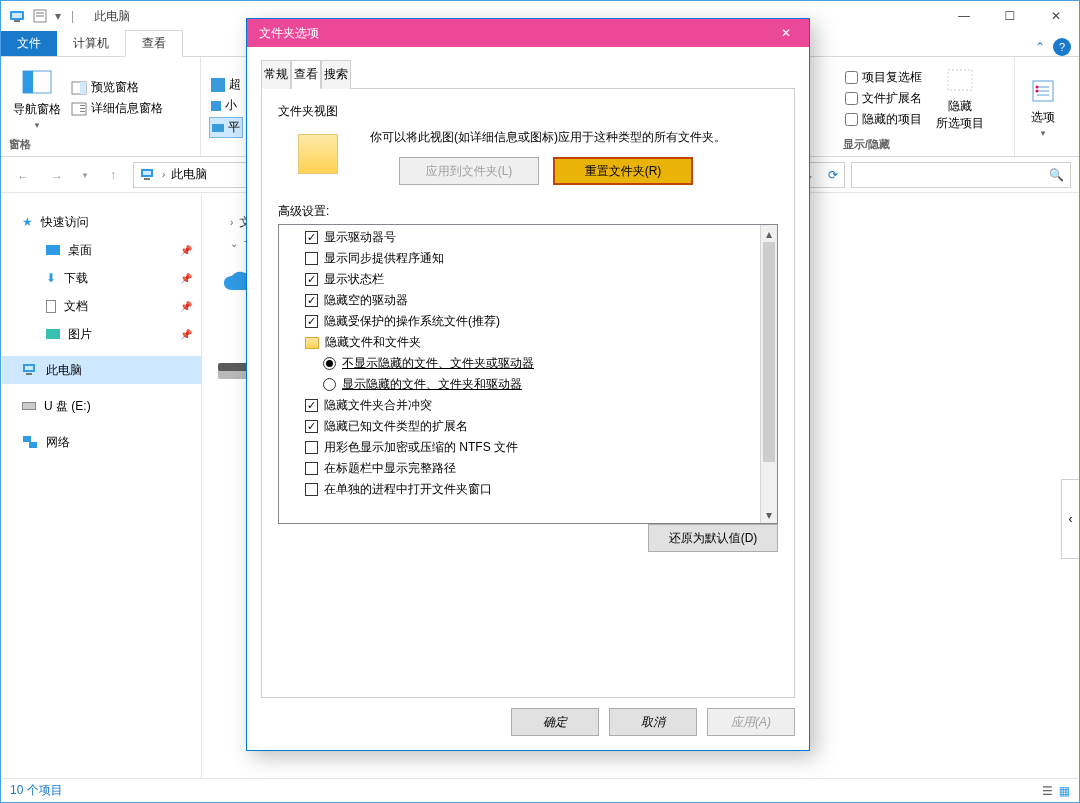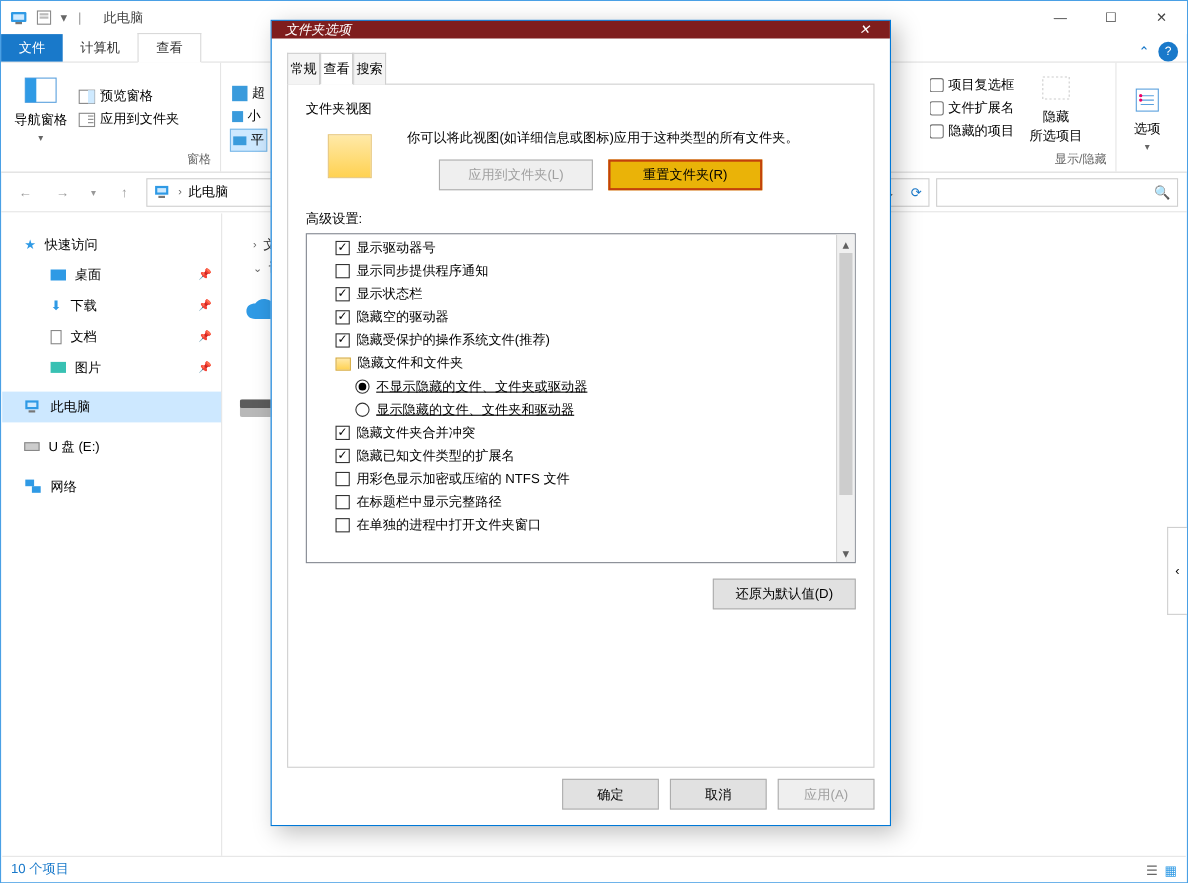--- a/index.html
+++ b/index.html
@@ -21,21 +21,21 @@
 .ribbon-tab { padding: 4px 16px; color: #333; position: relative; }
 .ribbon-tab.file { background: #1979ca; color: #fff; }
 .ribbon-tab.active { border: 1px solid #d9d9d9; border-bottom: 1px solid #fff; background: #fff; margin-bottom: -1px; }
 .ribbon-right { margin-left: auto; display: flex; align-items: center; gap: 8px; padding-right: 8px; }
 .help-circle { width: 18px; height: 18px; border-radius: 50%; background: #1979ca; color: #fff; display: flex; align-items: center; justify-content: center; font-size: 11px; }
 
 
 .ribbon { height: 100px; background: #fff; border-bottom: 1px solid #d9d9d9; display: flex; }
 .ribbon-group { border-right: 1px solid #e5e5e5; padding: 4px 8px; display: flex; flex-direction: column; }
 .ribbon-group-body { flex: 1; display: flex; align-items: center; gap: 4px; }
-.ribbon-group-label { text-align: right; color: #666; font-size: 11px; padding-top: 2px; }
+.ribbon-group-label { text-align: left; color: #666; font-size: 11px; padding-top: 2px; font-weight: bold; }
 .ribbon-btn-large { display: flex; flex-direction: column; align-items: center; gap: 2px; padding: 2px 4px; }
 .ribbon-btn-large .ico { width: 32px; height: 32px; }
 .ribbon-check { display: flex; align-items: center; gap: 4px; padding: 1px 2px; }
 .ribbon-vstack { display: flex; flex-direction: column; gap: 2px; }
 
 
 .navbar { height: 36px; display: flex; align-items: center; gap: 6px; padding: 0 8px; border-bottom: 1px solid #e5e5e5; }
 .nav-arrow { width: 28px; height: 28px; display: flex; align-items: center; justify-content: center; color: #999; }
 .addr { flex: 1; height: 26px; border: 1px solid #cfcfcf; display: flex; align-items: center; padding: 0 6px; gap: 6px; }
 .searchbox { width: 220px; height: 26px; border: 1px solid #cfcfcf; display: flex; align-items: center; padding: 0 6px; color: #999; }
@@ -54,21 +54,21 @@
 .listarea { flex: 1; padding: 16px; }
 .group-row { display: flex; align-items: center; gap: 6px; color: #333; margin: 4px 0 4px 12px; }
 .chev { color: #666; font-size: 10px; }
 
 
 .statusbar { position: absolute; bottom: 0; left: 1px; right: 1px; height: 24px; border-top: 1px solid #e5e5e5; display: flex; align-items: center; padding: 0 8px; color: #1979ca; }
 .statusbar .view-icons { margin-left: auto; display: flex; gap: 6px; color: #666; }
 
 
 .dialog { position: absolute; left: 246px; top: 18px; width: 564px; height: 733px; background: #fff; border: 1px solid #0078d7; box-shadow: 6px 6px 20px rgba(0,0,0,.25); display: flex; flex-direction: column; }
-.dialog-titlebar { height: 16px; background: #7f1d1d; color: #fff; display: flex; align-items: center; padding-left: 12px; font-style: italic; }
+.dialog-titlebar { height: 28px; background: #ec4899; color: #fff; display: flex; align-items: center; padding-left: 12px; }
 .dialog-titlebar .close { margin-left: auto; width: 46px; height: 34px; display: flex; align-items: center; justify-content: center; }
 .dialog-tabs { display: flex; padding: 12px 12px 0 14px; gap: 0; }
 .dlg-tab { padding: 5px 2px; border: 1px solid #cfcfcf; border-bottom: none; background: #f4f4f4; position: relative; top: 1px; }
 .dlg-tab.active { background: #fff; border-bottom: 1px solid #fff; z-index: 2; }
 .dialog-body { margin: 0 14px 0 14px; border: 1px solid #cfcfcf; flex: 1; padding: 14px 16px; background: #fff; }
 .groupbox-title { margin-bottom: 8px; }
 .folder-view-row { display: flex; gap: 20px; }
 .folder-ico { width: 40px; height: 40px; border: 1px solid #e7c67a; background: linear-gradient(#ffe9a8,#ffd252); margin: 6px 12px 6px 20px; }
 .folder-desc { flex:1; line-height: 1.6; }
 .btn { height: 28px; padding: 0 18px; border: 1px solid #adadad; background: #e1e1e1; display: inline-flex; align-items: center; justify-content: center; min-width: 140px; }
@@ -83,23 +83,23 @@
 .tv-item .box { width: 13px; height: 13px; border: 1px solid #333; display: inline-flex; align-items: center; justify-content: center; font-size: 10px; line-height: 1; flex-shrink: 0; }
 .tv-item .box.checked::after { content: "✓"; color: #000; font-size: 11px; }
 .tv-item .radio { width: 13px; height: 13px; border: 1px solid #333; border-radius: 50%; display: inline-flex; align-items: center; justify-content: center; flex-shrink: 0; }
 .tv-item .radio.checked::after { content: ""; width: 7px; height: 7px; background: #000; border-radius: 50%; }
 .tv-item .folder-mini { width: 14px; height: 12px; background: linear-gradient(#ffe9a8,#ffd252); border: 1px solid #d6a939; flex-shrink: 0; }
 .tv-scroll { position: absolute; right: 0; top: 0; bottom: 0; width: 17px; background: #f0f0f0; border-left: 1px solid #d4d4d4; display: flex; flex-direction: column; }
 .tv-scroll .arr { height: 17px; display:flex;align-items:center;justify-content:center;color:#606060; }
 .tv-scroll .thumb { margin: 0 2px; background: #cdcdcd; flex: 0 0 220px; }
 .tv-scroll .track { flex: 1; }
 
-.restore-row { display:flex; justify-content:flex-end; margin-top: 14px; }
+.restore-row { display:flex; justify-content:flex-end; margin-top: 0; }
 .dialog-footer { padding: 10px 14px 14px; display:flex; justify-content:flex-end; gap: 10px; }
-.dialog-footer .btn { min-width: 88px; }
+.dialog-footer .btn { min-width: 88px; font-style: italic; }
 
 
 .edge-tab { position:absolute; right:0; top:478px; width:18px; height:80px; border:1px solid #cfcfcf; border-right:none; background:#fff; display:flex; align-items:center; justify-content:center; }
 </style>
 </head>
 <body>
 
 <div class="main-window">
 
   <div class="titlebar">
@@ -164,21 +164,21 @@
               </svg>
             <span>预览窗格</span>
           </div>
           <div class="ribbon-check">
             <svg width="16" height="16" viewBox="0 0 16 16">
                 <rect x="1" y="2" width="14" height="12" fill="#fff" stroke="#888"></rect>
                 <rect x="9" y="4" width="5" height="1" fill="#888"></rect>
                 <rect x="9" y="7" width="5" height="1" fill="#888"></rect>
                 <rect x="9" y="10" width="5" height="1" fill="#888"></rect>
               </svg>
-            <span>应用到文件夹</span>
+            <span>详细信息窗格</span>
           </div>
         </div>
       </div>
       <div class="ribbon-group-label">窗格</div>
     </div>
     <div class="ribbon-group" style="width:50px;overflow:hidden">
       <div class="ribbon-group-body">
         <div class="ribbon-vstack">
           <div class="ribbon-check">
               <span class="ico16" style="background:#3a9bdc;width:14px;height:14px"></span>

